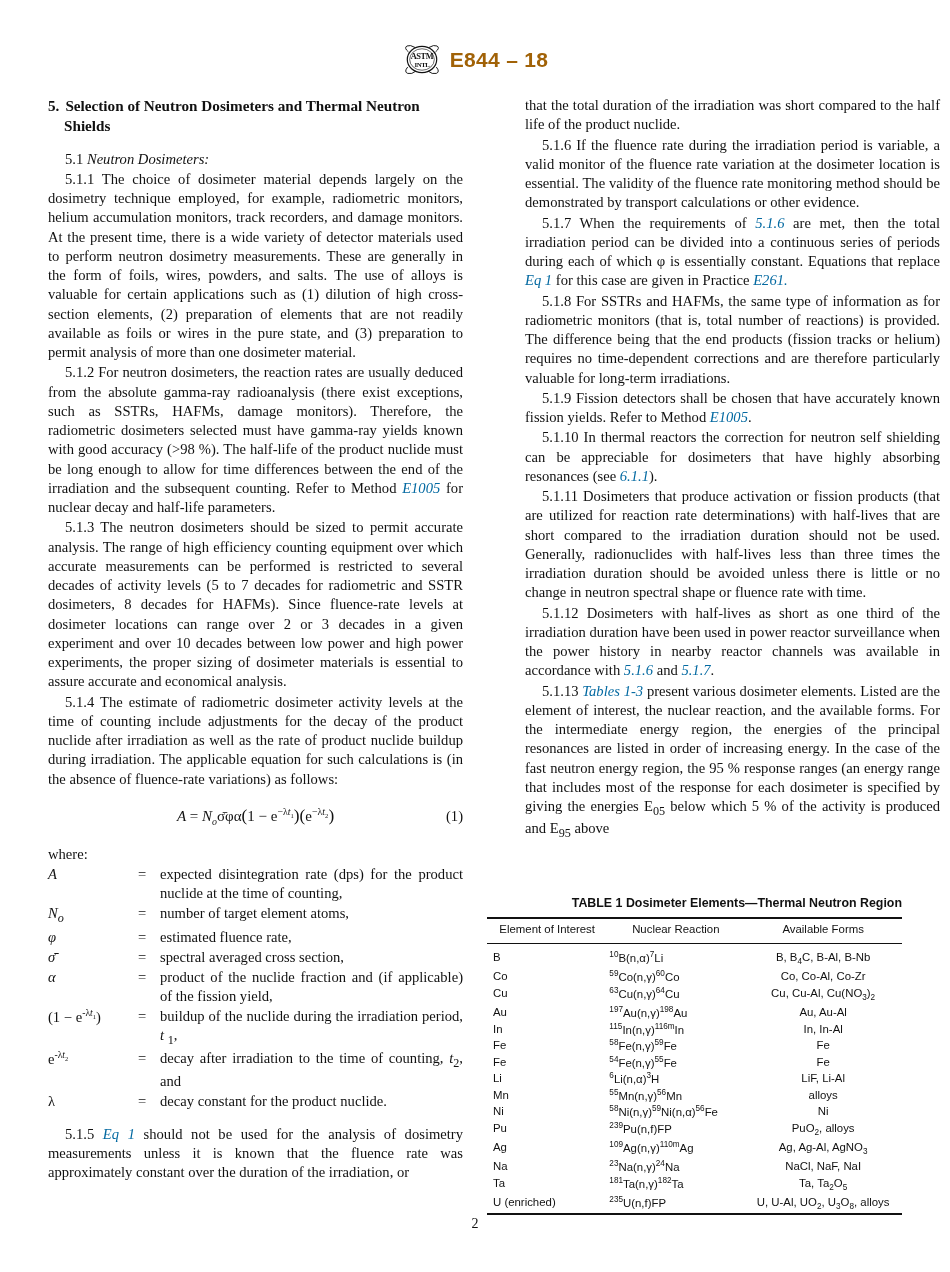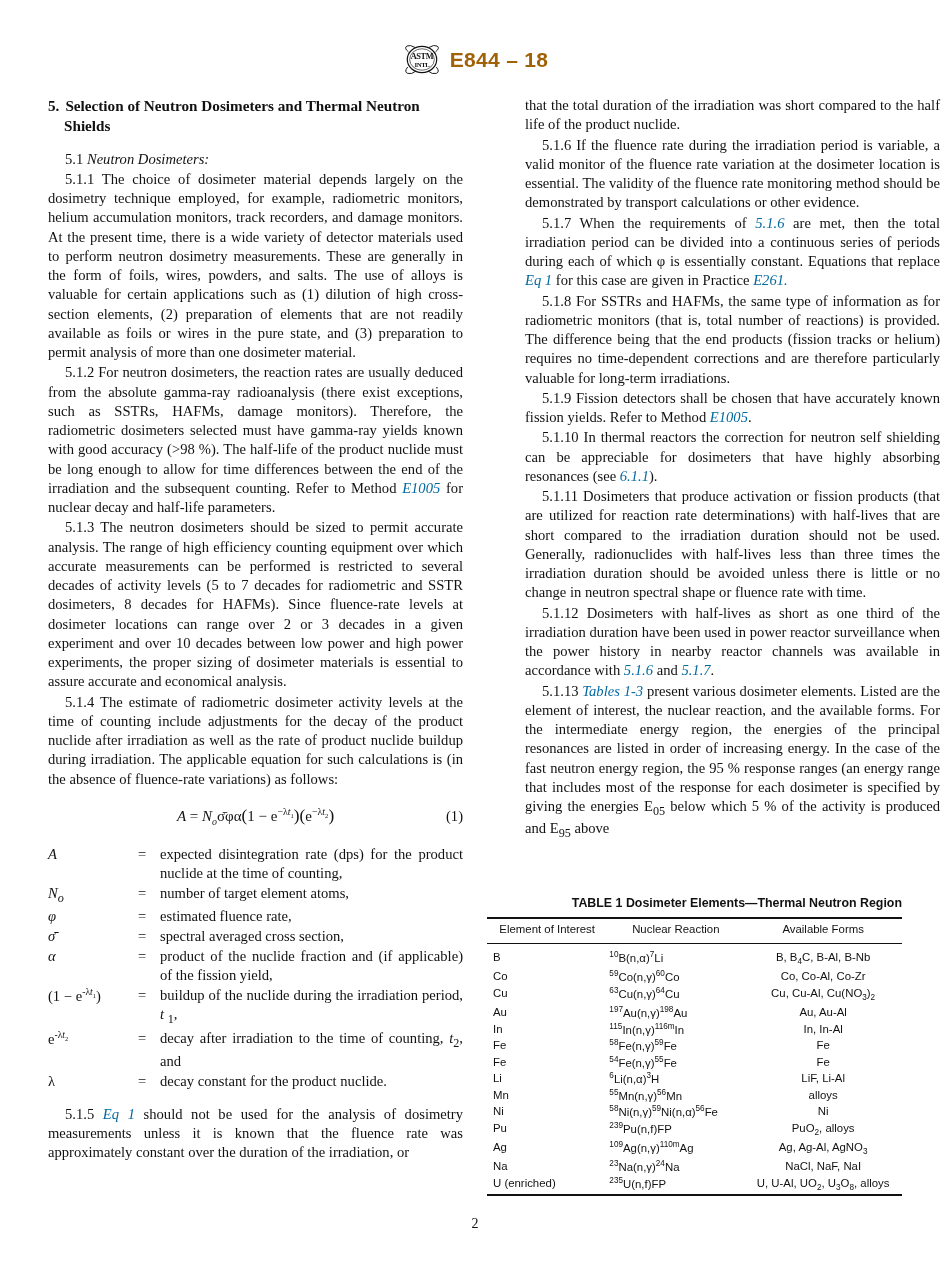--- a/index.html
+++ b/index.html
@@ -215,20 +215,21 @@
 
     <p class="para">5.1.4 The estimate of radiometric dosimeter activity levels at the time of counting include adjustments for the decay of the product nuclide after irradiation as well as the rate of product nuclide buildup during irradiation. The applicable equation for such calculations is (in the absence of fluence-rate variations) as follows:</p>
 
     <div class="equation-block">
       <span class="eq-body">
         <i>A</i> = <i>N<sub class="tight">o</sub></i>σ̄φα<span style="font-size:1.15em;">(</span>1 − e<sup class="tight">−λ<i>t</i><sub class="tight">1</sub></sup><span style="font-size:1.15em;">)</span><span style="font-size:1.15em;">(</span>e<sup class="tight">−λ<i>t</i><sub class="tight">2</sub></sup><span style="font-size:1.15em;">)</span>
       </span>
       <span class="eq-num">(1)</span>
     </div>
 
+    <p class="para run-on where-lbl">where:</p>
 
     <table class="deflist">
       <tbody>
           <tr>
         <td class="dsym"><i>A</i></td>
         <td class="deq">=</td>
         <td class="ddesc">expected disintegration rate (dps) for the product nuclide at the time of counting,</td>
       </tr>
       <tr>
         <td class="dsym"><i>N<sub>o</sub></i></td>
@@ -368,20 +369,25 @@
             <td class="c-elem">Ag</td>
             <td class="c-rxn"><sup>109</sup>Ag(n,γ)<sup>110m</sup>Ag</td>
             <td class="c-form">Ag, Ag-Al, AgNO<sub>3</sub></td>
           </tr>
           <tr>
             <td class="c-elem">Na</td>
             <td class="c-rxn"><sup>23</sup>Na(n,γ)<sup>24</sup>Na</td>
             <td class="c-form">NaCl, NaF, NaI</td>
           </tr>
           <tr>
+            <td class="c-elem">Ta</td>
+            <td class="c-rxn"><sup>181</sup>Ta(n,γ)<sup>182</sup>Ta</td>
+            <td class="c-form">Ta, Ta<sub>2</sub>O<sub>5</sub></td>
+          </tr>
+          <tr>
             <td class="c-elem rule-bot">U (enriched)</td>
             <td class="c-rxn rule-bot"><sup>235</sup>U(n,f)FP</td>
             <td class="c-form rule-bot">U, U-Al, UO<sub>2</sub>, U<sub>3</sub>O<sub>8</sub>, alloys</td>
           </tr>
         </tbody>
     </table>
   </div>
 
   <div class="page-number">2</div>
 

